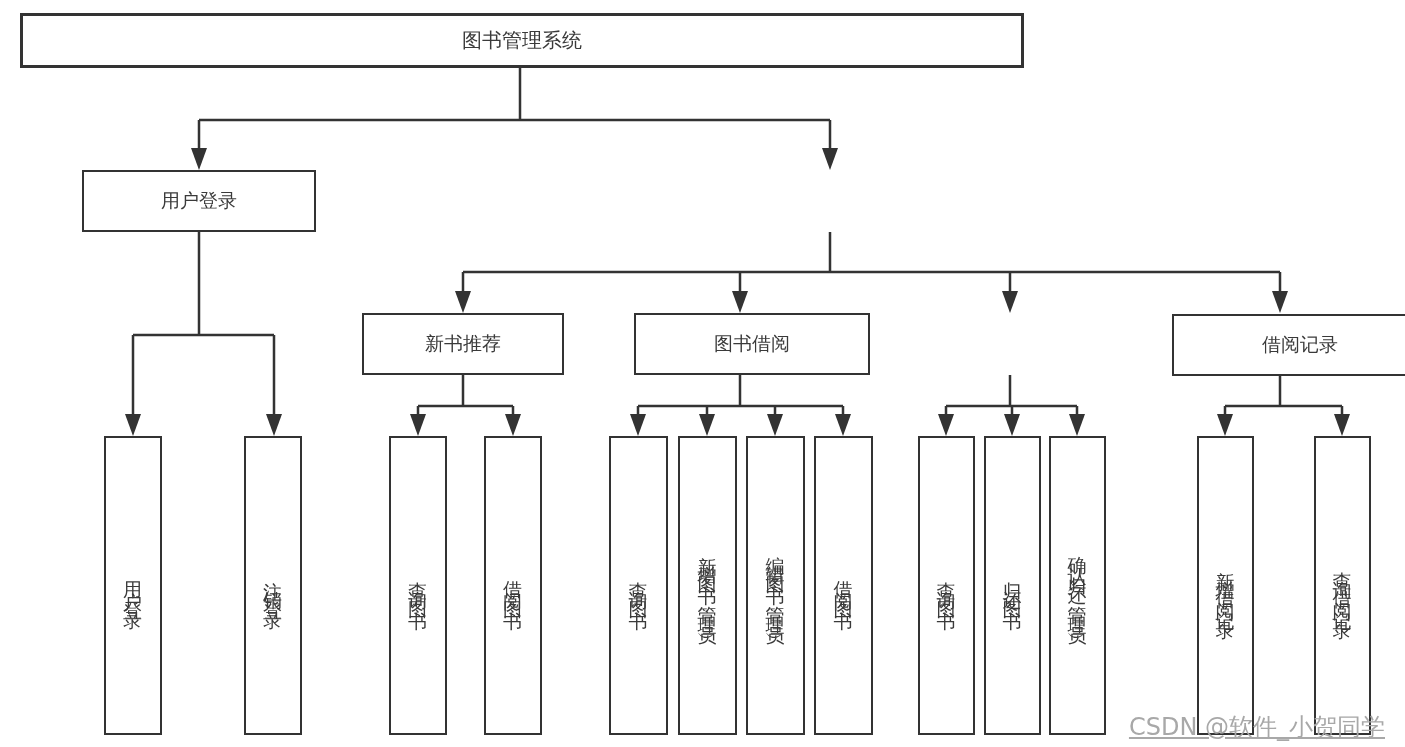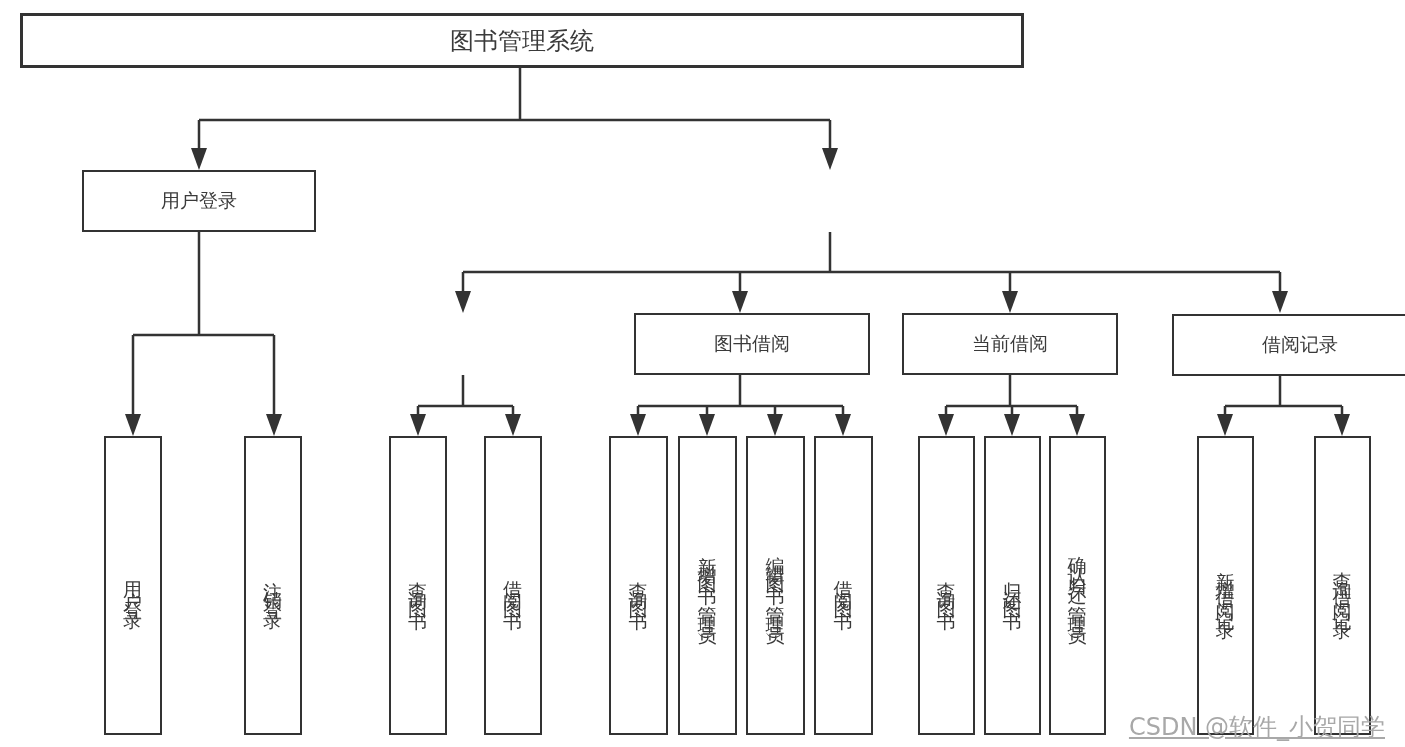--- a/index.html
+++ b/index.html
@@ -15,21 +15,21 @@
     position:absolute;
     box-sizing:border-box;
     border:2.5px solid #333333;
     background:#ffffff;
     display:flex;
     align-items:center;
     justify-content:center;
     color:#3a3a3a;
     z-index:2;
   }
-  .node.root  { border-width:3px; font-size:24px; }
+  .node.root  { border-width:3px; font-size:20px; }
   .node.branch{ font-size:19px; }
   .node.leaf  { font-size:19px; }
   .node.leaf .vtext {
     writing-mode:vertical-lr;
     text-orientation:mixed;
     letter-spacing:10px;
     line-height:1;
   }
   .watermark {
     position:absolute;
@@ -80,25 +80,25 @@
   </svg>
 
   <div class="node root" style="left:20px;top:13px;width:1004px;height:55px">
     <span>图书管理系统</span>
   </div>
 
   <div class="node branch" style="left:82px;top:170px;width:234px;height:62px">
     <span>用户登录</span>
   </div>
 
+  <div class="node branch" style="left:362px;top:313px;width:202px;height:62px">
+    <span>新书推荐</span>
+  </div>
   <div class="node branch" style="left:634px;top:313px;width:236px;height:62px">
     <span>图书借阅</span>
-  </div>
-  <div class="node branch" style="left:902px;top:313px;width:216px;height:62px">
-    <span>当前借阅</span>
   </div>
   <div class="node branch" style="left:1172px;top:314px;width:256px;height:62px">
     <span>借阅记录</span>
   </div>
 
   <div class="node leaf" style="left:104px;top:436px;width:58px;height:299px">
     <span class="vtext">用户登录</span>
   </div>
   <div class="node leaf" style="left:244px;top:436px;width:58px;height:299px">
     <span class="vtext">注销登录</span>

